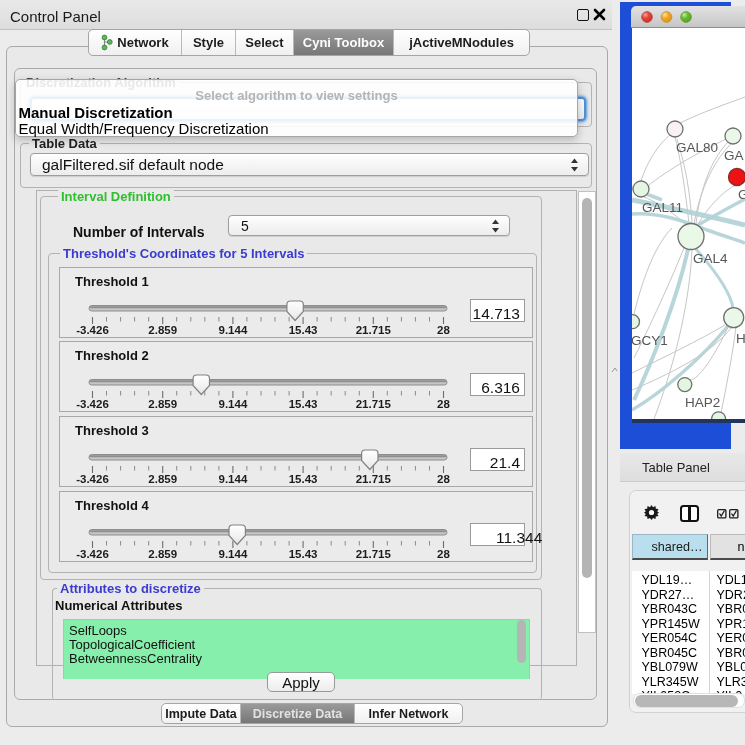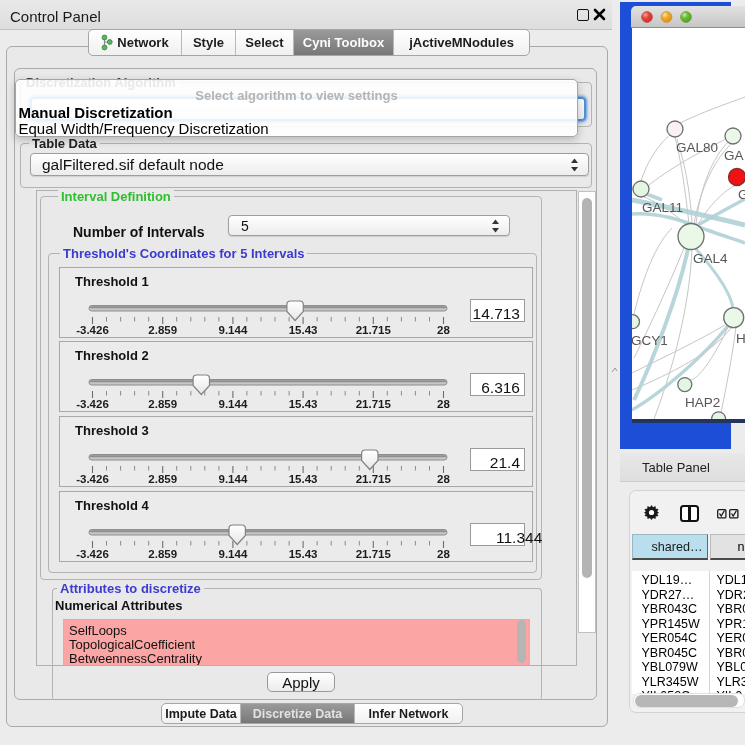--- a/index.html
+++ b/index.html
@@ -303,21 +303,21 @@
       <text x="383.5" y="66" font-size="11.5" font-weight="bold" fill="#1c1c1c" text-anchor="middle">28</text>
       <path d="M 169.0 43.5 L 169.0 36.5 Q 169.0 33 172.5 33 L 181.9 33 Q 185.4 33 185.4 36.5 L 185.4 43.5 L 177.2 52.5 Z" fill="url(#thg)" stroke="#828282" stroke-width="1.2"></path>
     </svg>
   <div class="tval" style="top:31px;padding-left:25px;">11.344</div>
 </div>
 
 <div class="group" style="left:52px;top:588px;width:490px;height:112px;border-bottom:none;">
   <div class="gtitle" style="left:4px;color:#3b3bd1;">Attributes to discretize</div>
 </div>
 <div class="abs" style="left:55px;top:598px;font-size:13px;font-weight:bold;color:#111;">Numerical Attributes</div>
-<div class="abs" style="left:63px;top:619px;width:467px;height:46px;background:#fca5a5;border:1px solid #bbbbbb;border-bottom:none;overflow:hidden;font-size:13px;color:#111;padding-left:8px;">
+<div class="abs" style="left:63px;top:619px;width:467px;height:60px;background:#86efac;border:1px solid #bbbbbb;border-bottom:none;overflow:hidden;font-size:13px;color:#111;padding-left:8px;">
   <div style="position:absolute;left:5px;top:3px;">SelfLoops</div>
   <div style="position:absolute;left:5px;top:17px;">TopologicalCoefficient</div>
   <div style="position:absolute;left:5px;top:31px;">BetweennessCentrality</div>
   <div style="position:absolute;right:3px;top:0;width:9px;height:43px;background:#b5b5b5;border-radius:5px;"></div>
 </div>
 
 <div class="abs" style="left:578px;top:191px;width:18px;height:442px;background:#ffffff;border:1px solid #c0c0c0;"></div>
 <div class="abs" style="left:582px;top:198px;width:10px;height:380px;background:#b4b4b4;border-radius:5px;"></div>
 
 <div class="abs" style="left:267px;top:672px;width:68px;height:20px;background:linear-gradient(#ffffff,#ececec);border:1px solid #999;border-radius:5px;text-align:center;font-size:15px;color:#111;line-height:19px;">Apply</div>

